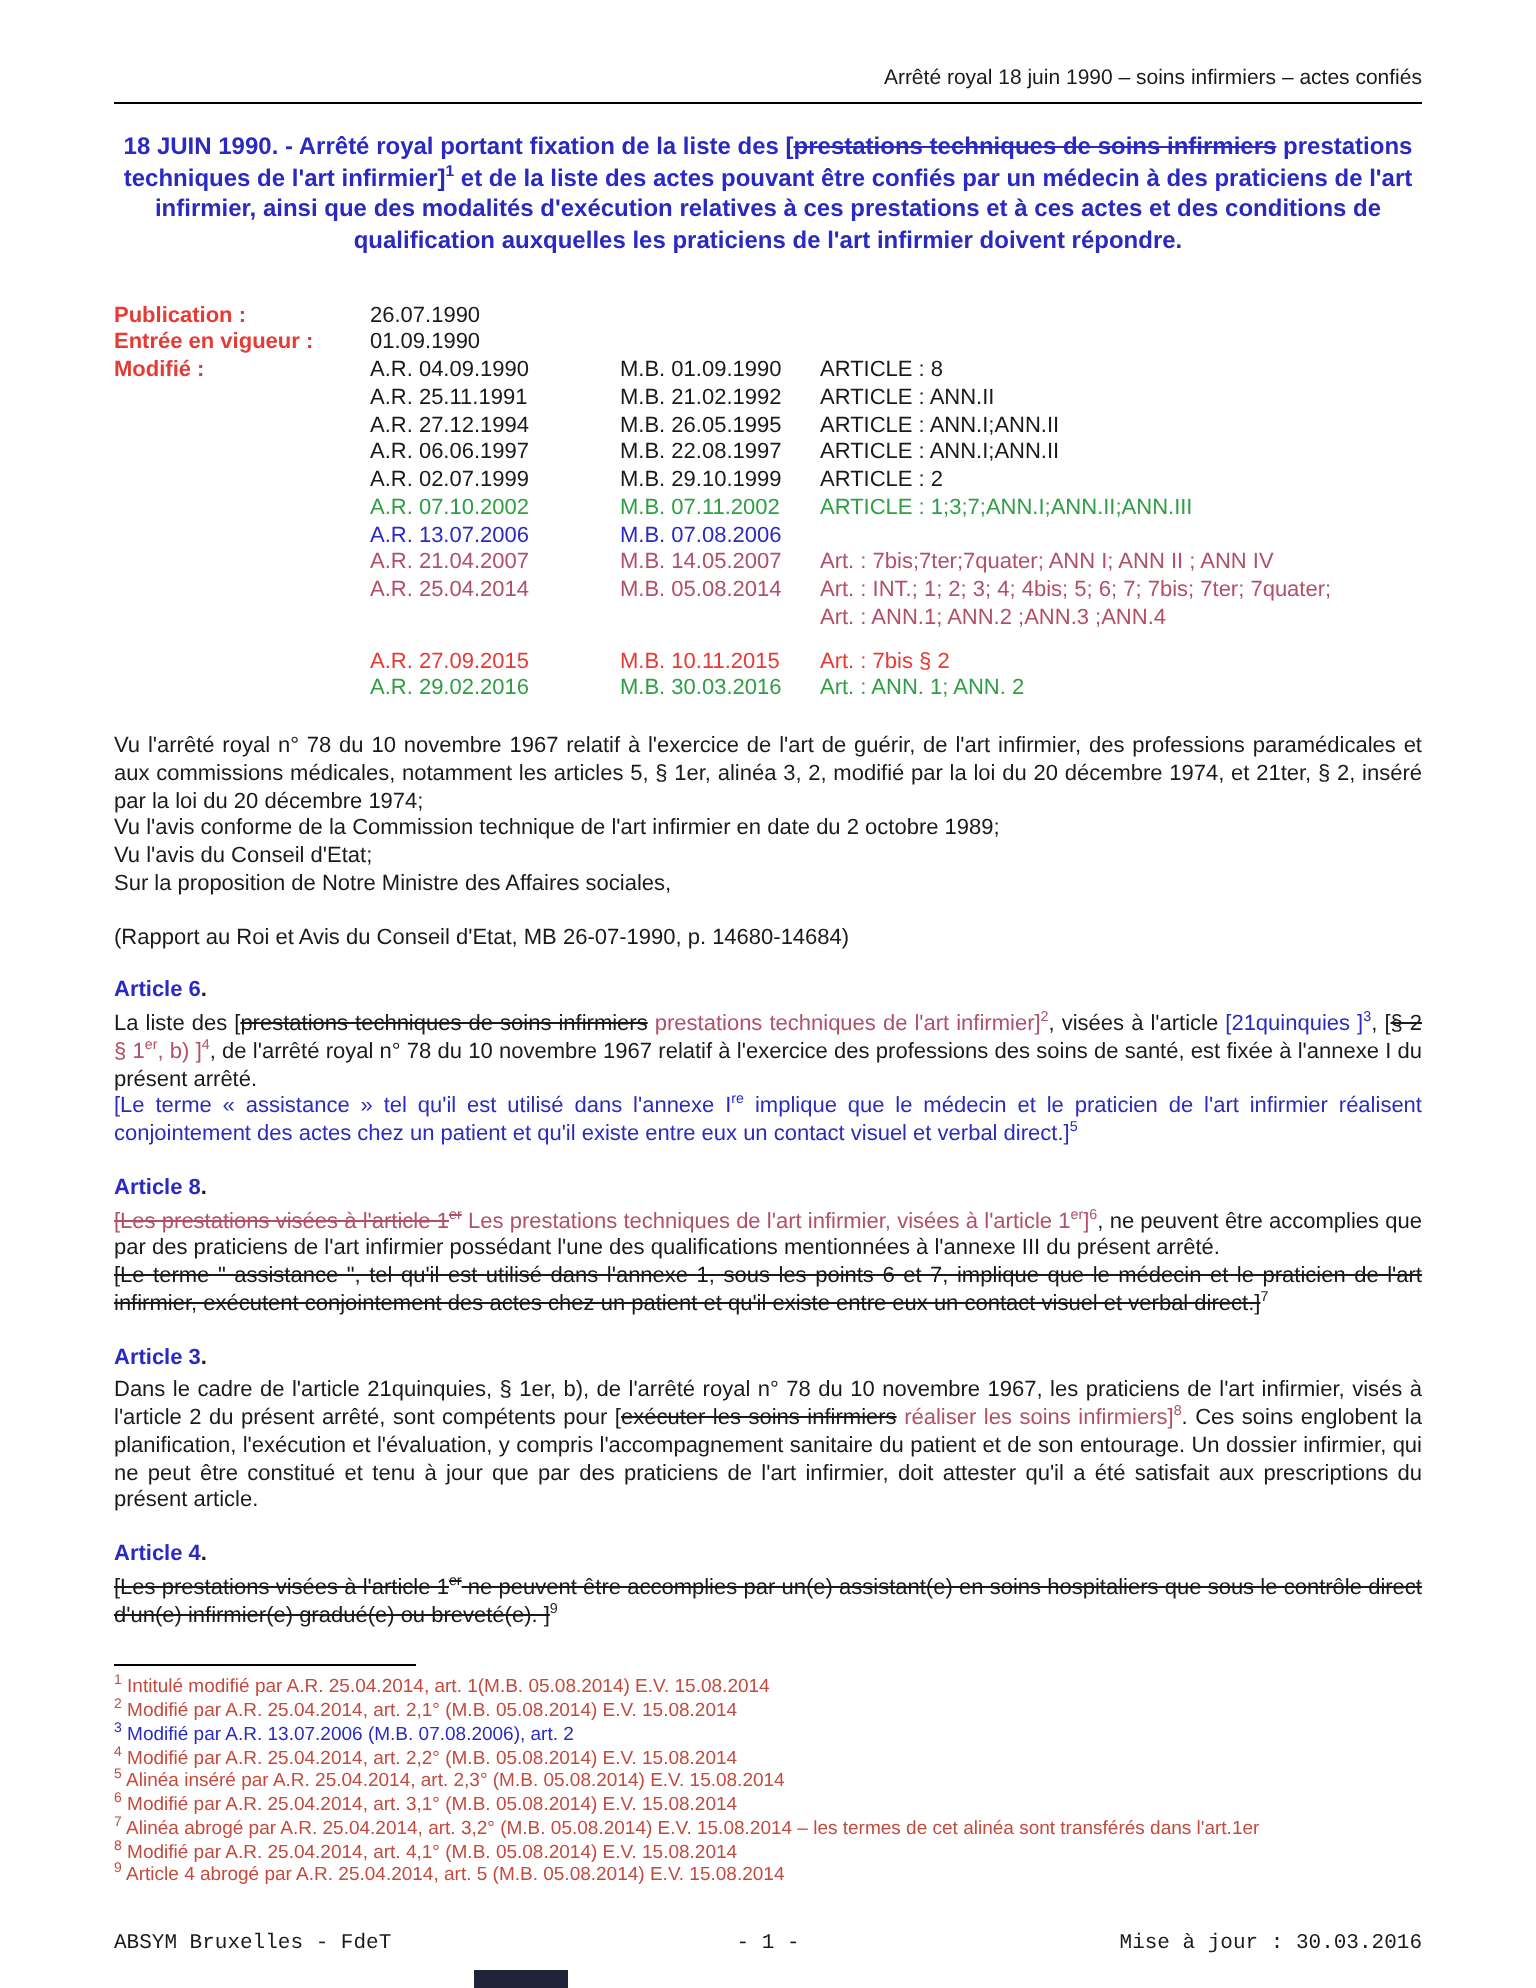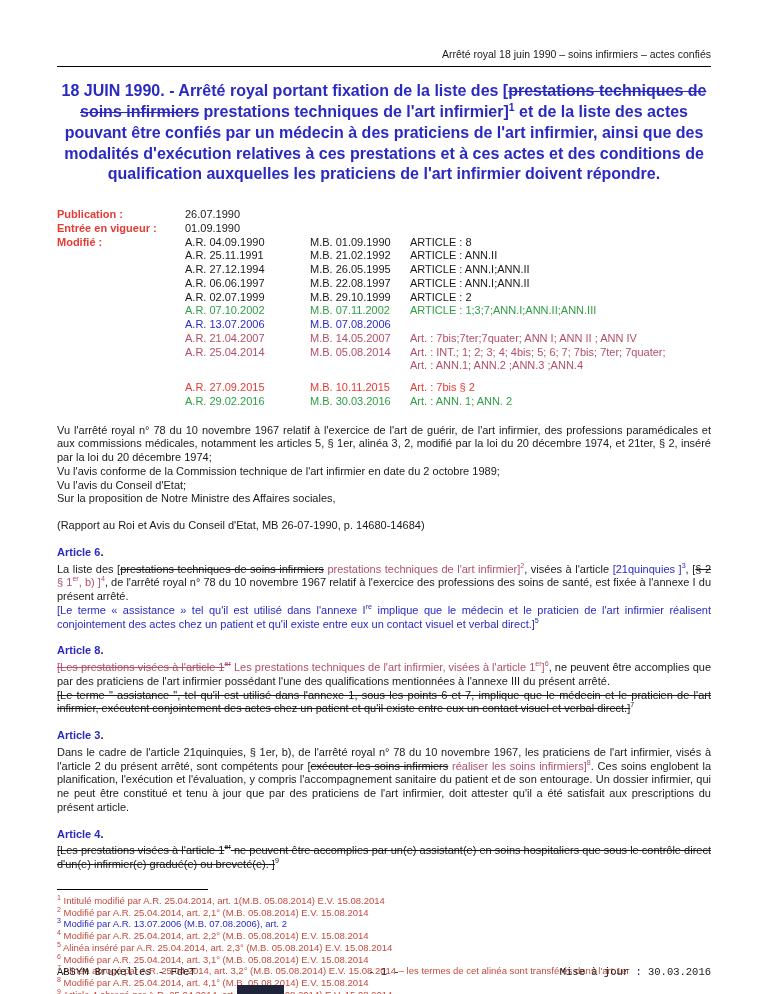--- a/index.html
+++ b/index.html
@@ -1,36 +1,36 @@
 <!DOCTYPE html>
 <html style="--blue: #2a2ac2; --red: #e63b35; --maroon: #b25068; --brick: #c44a3e; --green: #2f9e44; --ink: #1a1a1a;"><head>
 <meta charset="utf-8">
 <style>
   *{margin:0;padding:0;box-sizing:border-box}
   html,body{background:#ffffff}
   .page{
     position:relative;width:768px;height:994px;background:#fff;overflow:hidden;
     font-family:"Liberation Sans","DejaVu Sans",sans-serif;
     font-size:11px;color:var(--ink,#1a1a1a);line-height:1.25;
-    padding:48px 57px 0 57px;
+    padding:33px 57px 0 57px;
   }
   sup{font-size:0.65em;line-height:0;vertical-align:super}
   .strike{text-decoration:line-through}
   .c-black{color:var(--ink,#1a1a1a)}
   .c-blue{color:var(--blue,#2a2ac2)}
   .c-red{color:var(--red,#e63b35)}
   .c-maroon{color:var(--maroon,#b25068)}
   .c-brick{color:var(--brick,#c44a3e)}
   .c-green{color:var(--green,#2f9e44)}
 
   .running-head{text-align:right;font-size:10.5px;margin-bottom:5px}
   .head-rule{border-top:1px solid #000;margin-bottom:14px}
 
   .doc-title{
-    font-size:16px;font-weight:bold;color:var(--blue,#2a2ac2);
+    font-size:12px;font-weight:bold;color:var(--blue,#2a2ac2);
     text-align:center;line-height:1.3;margin-bottom:23px;
   }
 
   .meta-row{display:flex}
   .meta-label{flex:0 0 128px;width:128px;color:var(--red,#e63b35);font-weight:bold}
   .meta-value{white-space:nowrap}
   .mods{flex:1;min-width:0}
   .mod-row{display:flex;white-space:nowrap}
   .mod-row.gap{margin-top:8px}
   .col-ar{flex:0 0 125px;width:125px}

